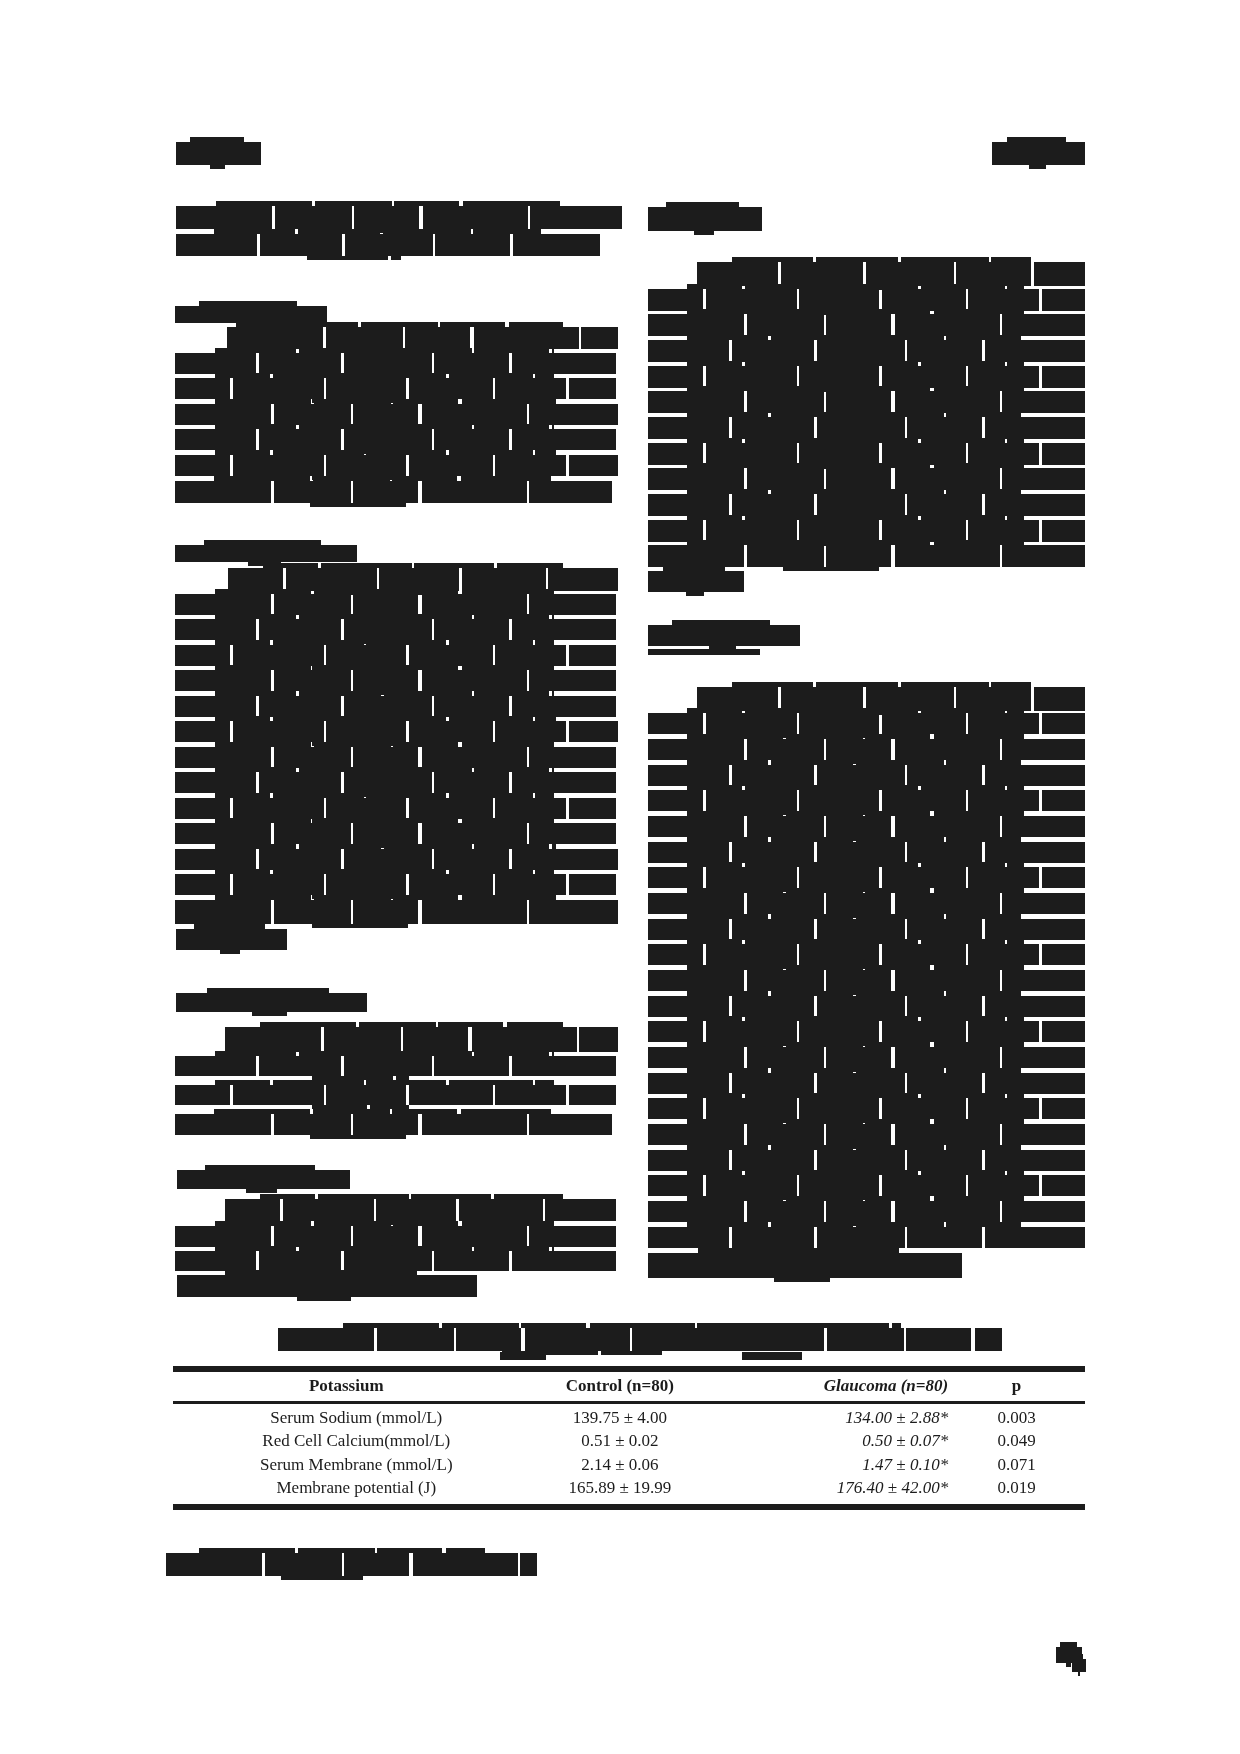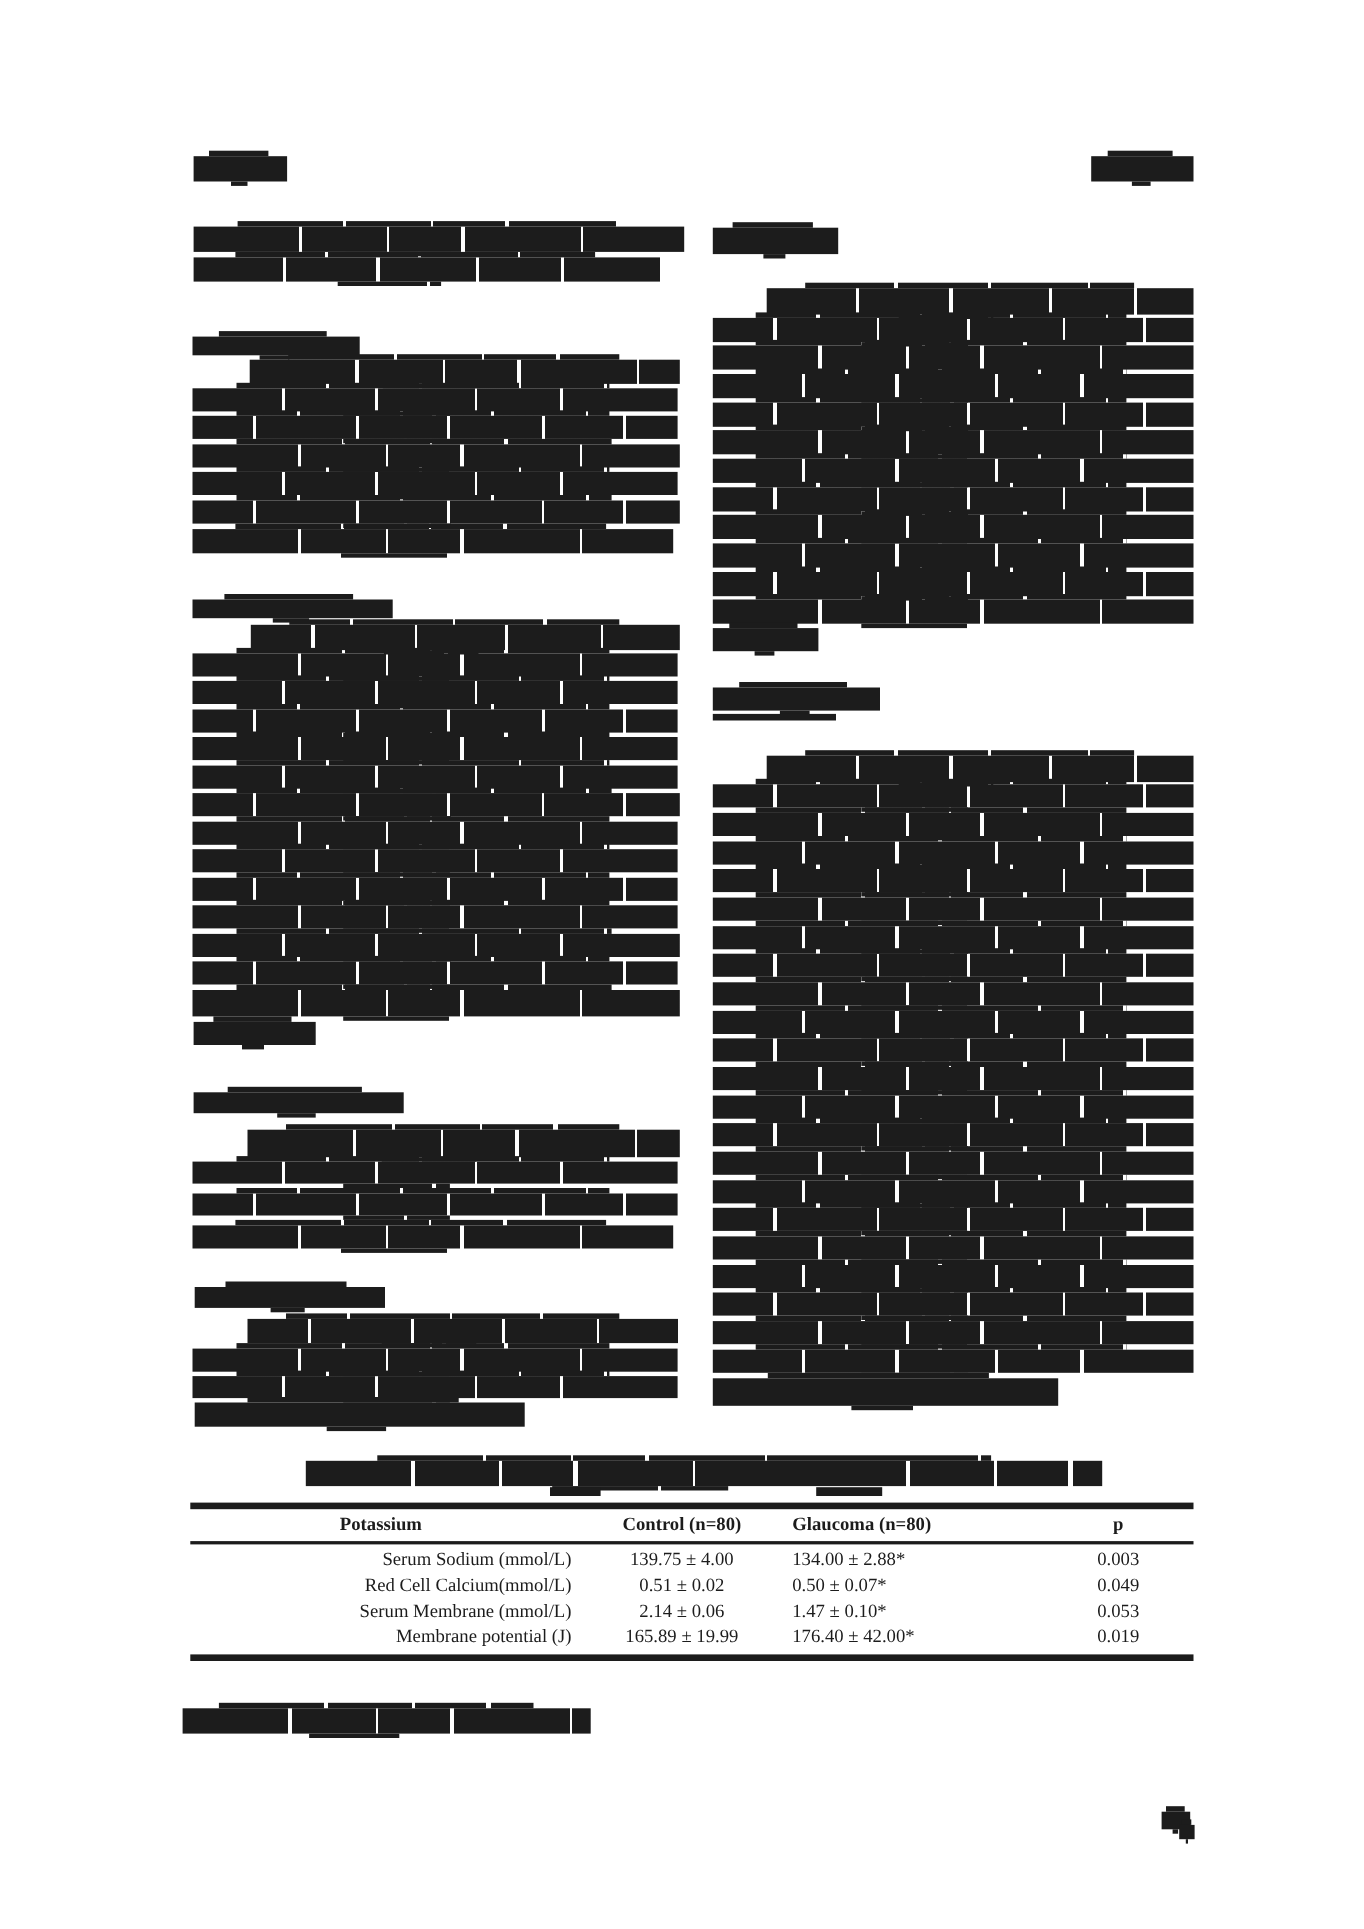--- a/index.html
+++ b/index.html
@@ -46,23 +46,23 @@
   .rtable{
     position:absolute;left:173px;top:1366px;width:912px;
     border-top:6px solid #1c1c1c;border-bottom:6px solid #1c1c1c;
     font-size:17px;line-height:23.5px;
   }
   .thead{display:flex;font-weight:bold;border-bottom:3px solid #1c1c1c;padding:2px 0 3px 0;}
   .trow{display:flex;height:23.5px;}
   .tbody{padding:2px 0 4px 0;}
   .c1{width:38%;text-align:center;}
   .c2{width:22%;text-align:center;}
-  .c3{width:25%;text-align:left;}
+  .c3{width:25%;text-align:right;font-style:italic;}
   .c4{width:15%;text-align:center;}
-  .trow .c1{text-align:right;padding-left:20px;box-sizing:border-box;}
+  .trow .c1{text-align:center;padding-left:20px;box-sizing:border-box;}
 </style>
 </head>
 <body>
 
 <div class="page">
 
   <div id="redaction-layer">
       <div class="bar small" style="left: 176px; top: 142px; width: 85px; height: 23px;"></div>
       <div class="bar small" style="left: 992px; top: 142px; width: 93px; height: 23px;"></div>
       <div class="bar g3" style="left: 176px; top: 206px; width: 446px; height: 23px;"></div>
@@ -165,21 +165,21 @@
         <div class="trow">
           <div class="c1">Red Cell Calcium(mmol/L)</div>
           <div class="c2">0.51 ± 0.02</div>
           <div class="c3">0.50 ± 0.07*</div>
           <div class="c4">0.049</div>
         </div>
         <div class="trow">
           <div class="c1">Serum Membrane (mmol/L)</div>
           <div class="c2">2.14 ± 0.06</div>
           <div class="c3">1.47 ± 0.10*</div>
-          <div class="c4">0.053</div>
+          <div class="c4">0.071</div>
         </div>
         <div class="trow">
           <div class="c1">Membrane potential (J)</div>
           <div class="c2">165.89 ± 19.99</div>
           <div class="c3">176.40 ± 42.00*</div>
           <div class="c4">0.019</div>
         </div>
       </div>
   </div>
 

